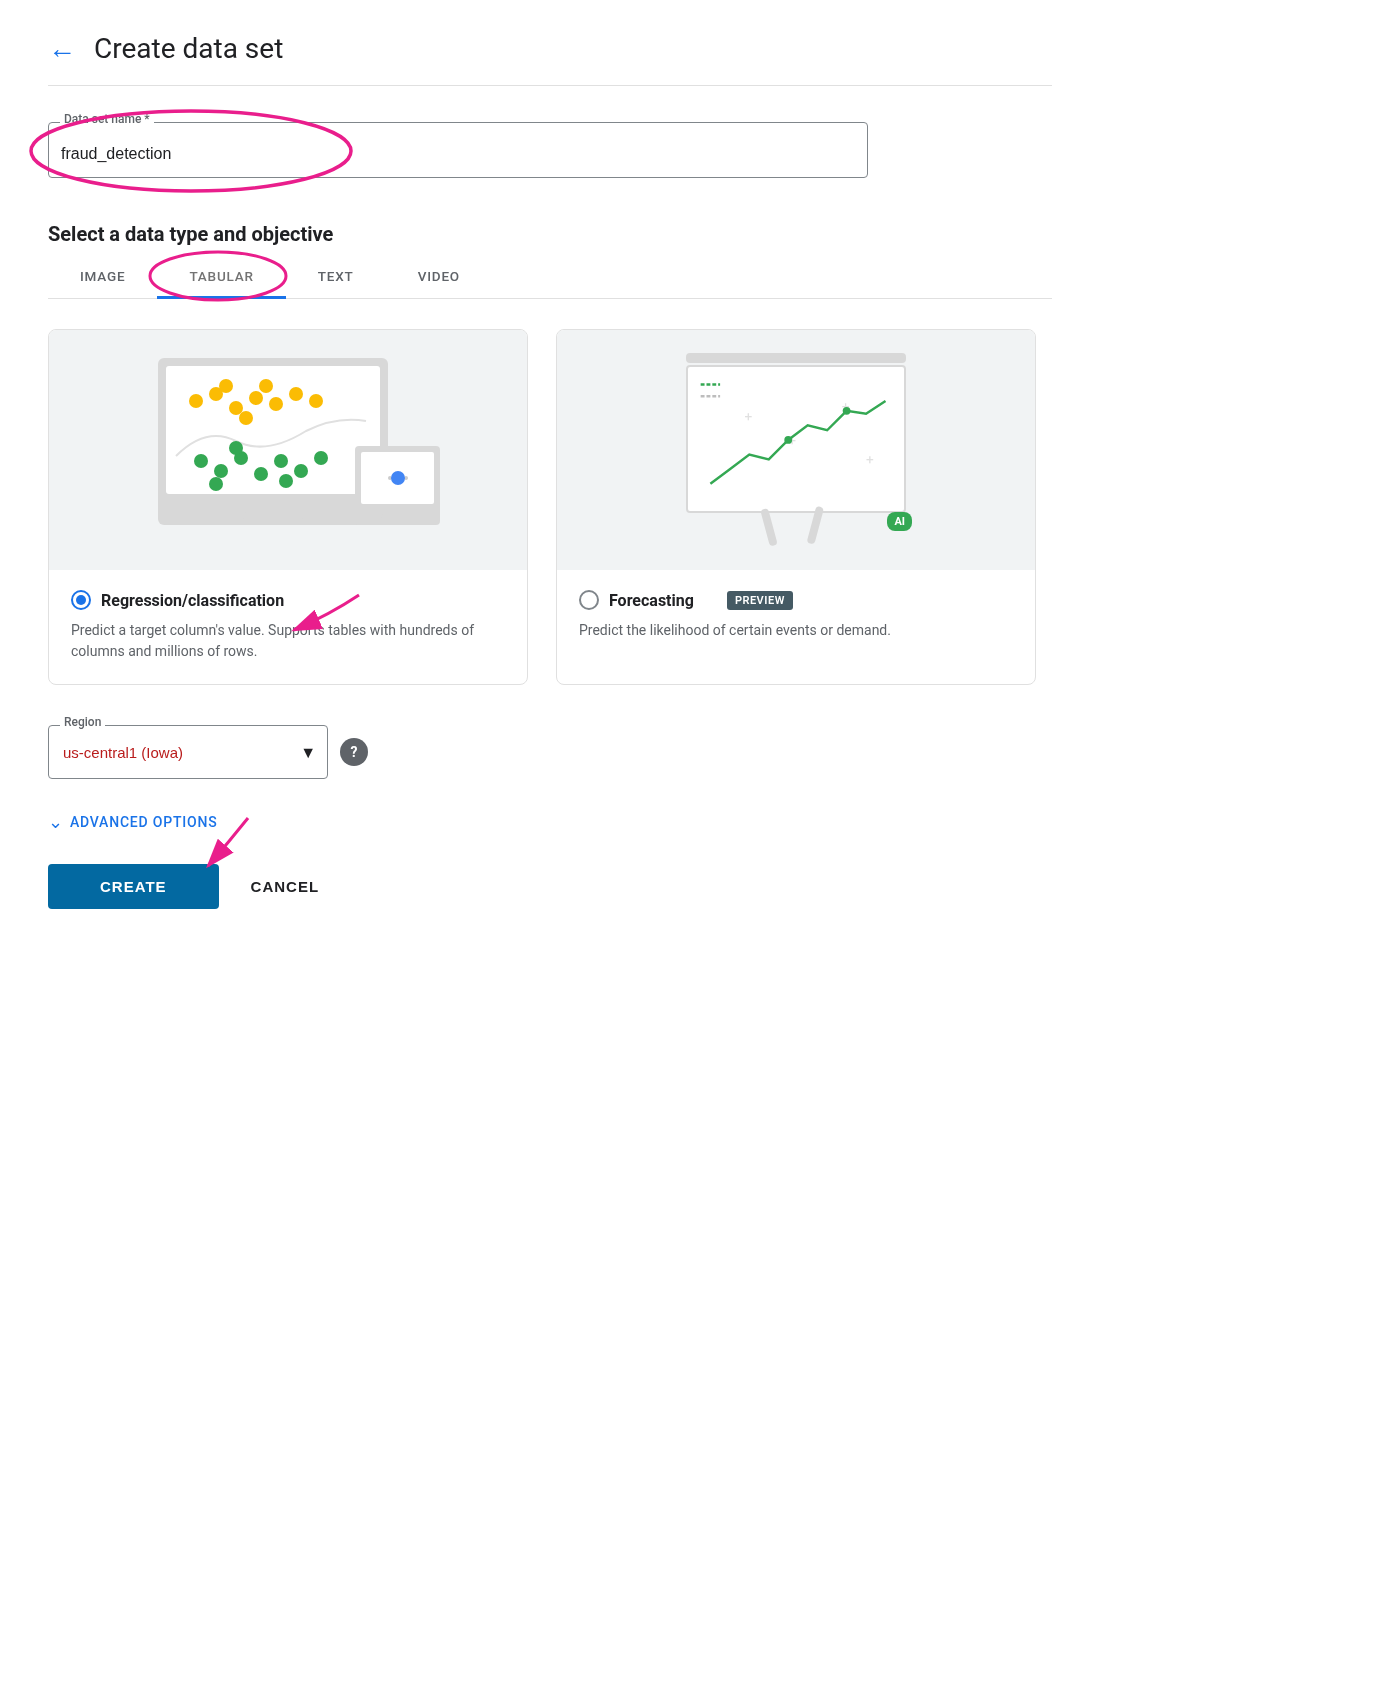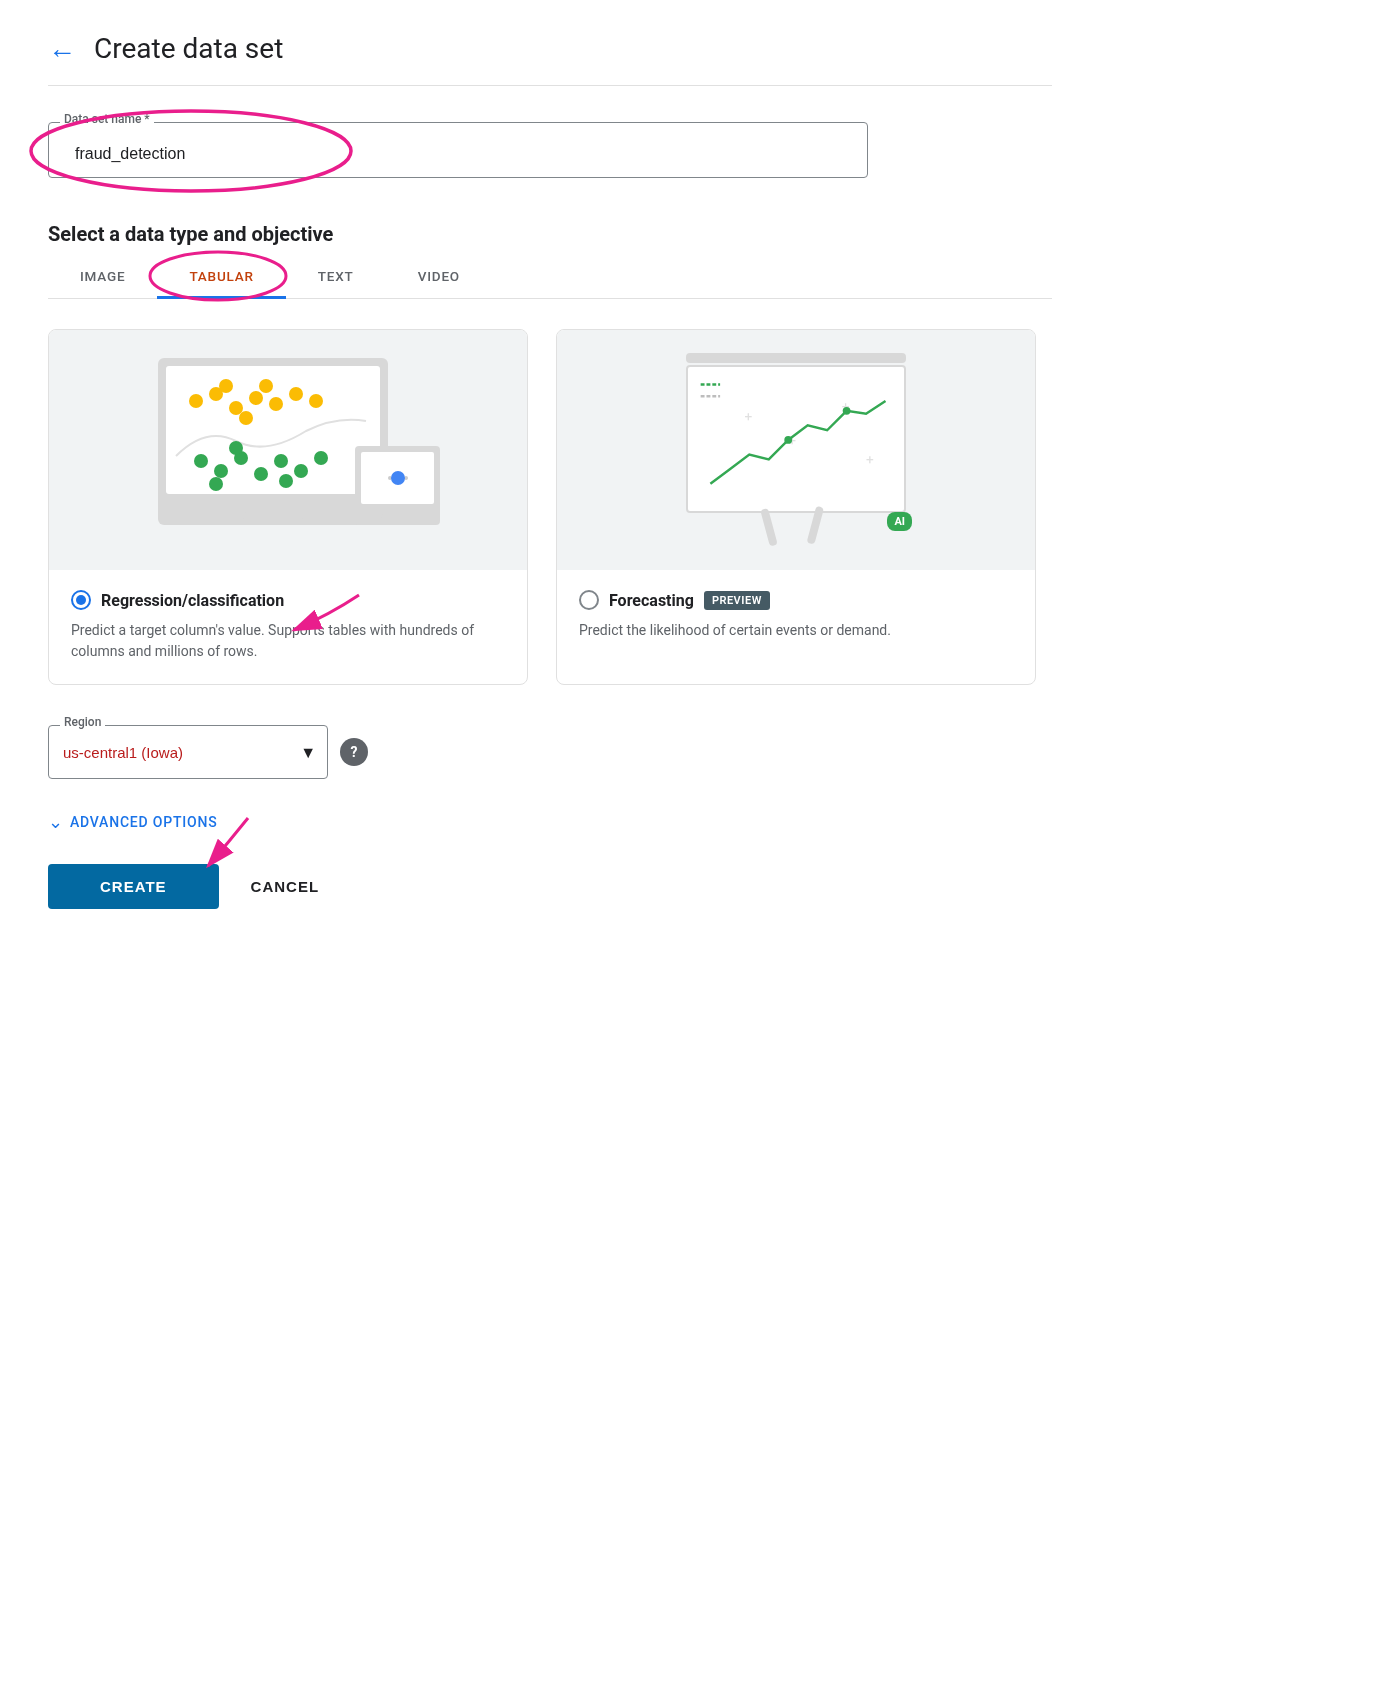--- a/index.html
+++ b/index.html
@@ -61,21 +61,21 @@
       font-size: 12px;
       color: #5f6368;
       font-weight: 500;
       white-space: nowrap;
     }
     .text-input {
       width: 100%;
       height: 56px;
       border: 1.5px solid #80868b;
       border-radius: 4px;
-      padding: 16px 14px 8px 26px;
+      padding: 16px 14px 8px 12px;
       font-size: 16px;
       color: #202124;
       outline: none;
       background: #fff;
     }
     .field-hint {
       margin-top: 6px;
       font-size: 13px;
       color: #5f6368;
       padding-left: 2px;
@@ -116,21 +116,21 @@
       letter-spacing: 0.8px;
       color: #5f6368;
       cursor: pointer;
       position: relative;
       text-transform: uppercase;
       transition: color 0.2s;
       border-bottom: 3px solid transparent;
       margin-bottom: -1px;
     }
     .tab-item.active {
-      color: #c2410c;
+      color: #737373;
       border-bottom: 3px solid #1a73e8;
     }
 
     
     .cards-row {
       display: flex;
       gap: 28px;
       margin-bottom: 40px;
     }
     .card {
@@ -185,21 +185,21 @@
       font-weight: 700;
       color: #202124;
     }
     .preview-badge {
       background: #455a64;
       color: #fff;
       font-size: 11px;
       font-weight: 600;
       padding: 3px 8px;
       border-radius: 3px;
-      margin-left: 0;
+      margin-left: 23px;
       letter-spacing: 0.5px;
     }
     .card-desc {
       font-size: 14px;
       color: #5f6368;
       line-height: 1.5;
     }
 
     
     .region-section {

